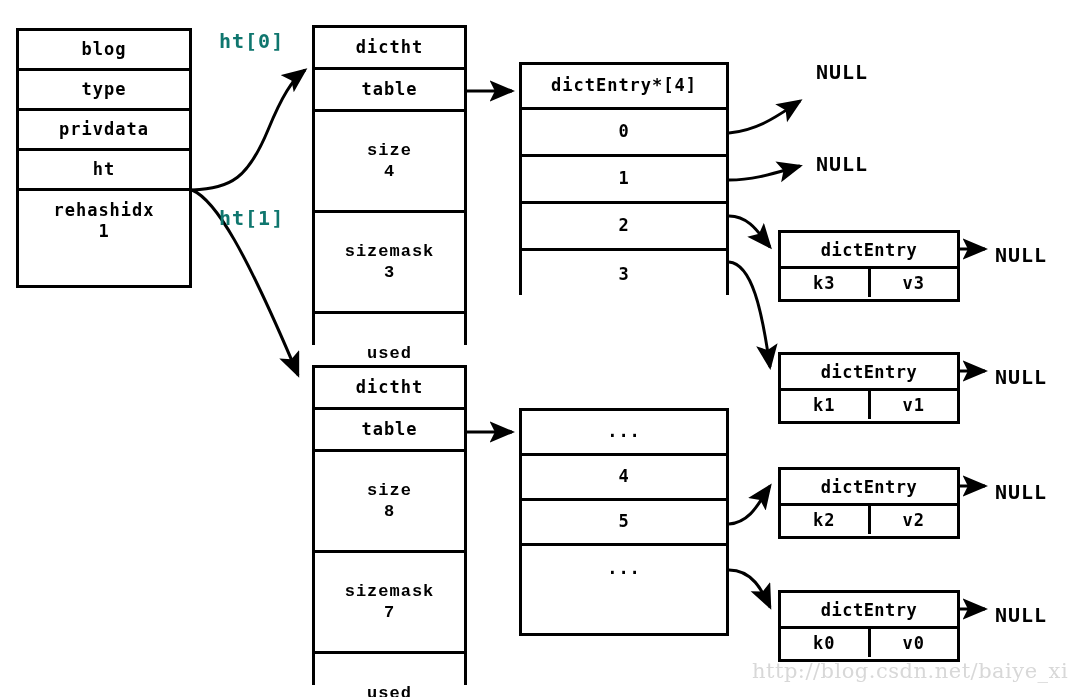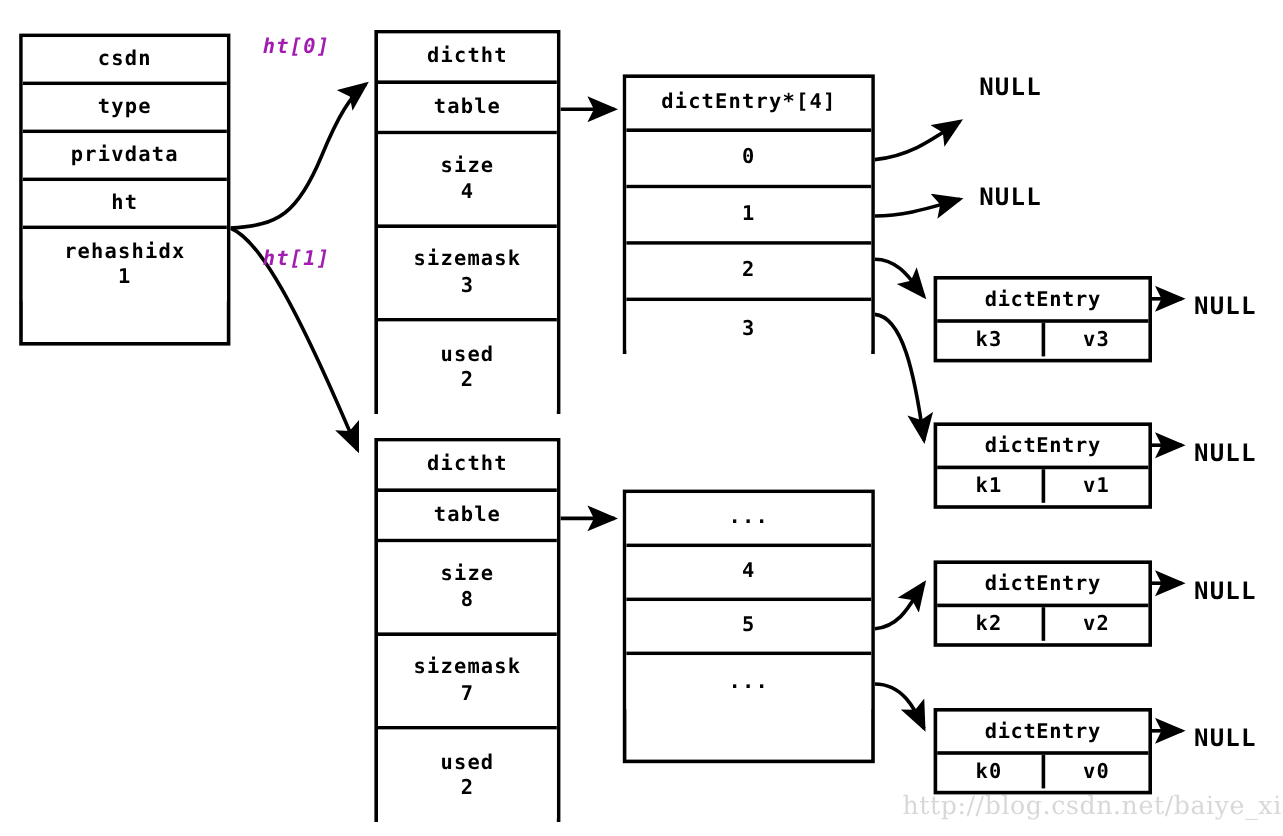--- a/index.html
+++ b/index.html
@@ -38,21 +38,21 @@
   #dict-box{left:16px;top:28px;width:176px;height:260px;}
   #dict-box .row{height:40px;}
   #dict-box .row.tall{height:60px;}
 
   
   .dictht{width:155px;}
   #dictht0-box{left:312px;top:25px;height:320px;}
   #dictht1-box{left:312px;top:365px;height:320px;}
   .dictht .row.h{height:42px;}
   .dictht .row.t{height:42px;}
-  .dictht .row.f{height:78px;}
+  .dictht .row.f{height:101px;font-family:Liberation Mono, monospace;}
 
   
   .bucket{width:210px;}
   #bucket0-box{left:519px;top:62px;height:233px;}
   #bucket1-box{left:519px;top:408px;height:228px;}
   .bucket .row.hd{height:45px;}
   .bucket .row.cell{height:47px;}
   #bucket1-box .row.cell{height:45px;}
 
   
@@ -75,22 +75,22 @@
   }
   #null-top0{left:816px;top:60px;}
   #null-top1{left:816px;top:152px;}
   #null-k3{left:995px;top:243px;}
   #null-k1{left:995px;top:365px;}
   #null-k2{left:995px;top:480px;}
   #null-k0{left:995px;top:603px;}
 
   .htlabel{
     position:absolute;
-    font-size:17px;font-weight:bold;letter-spacing:1px;color:#a21caf;
-    z-index:3;white-space:nowrap;font-style:italic;
+    font-size:20px;font-weight:bold;letter-spacing:1px;color:#0f766e;
+    z-index:3;white-space:nowrap;
   }
   #ht0-label{left:219px;top:29px;}
   #ht1-label{left:219px;top:206px;}
 
   #watermark{
     position:absolute;left:752px;top:659px;
     font-family:"DejaVu Serif","Liberation Serif",serif;
     font-size:21px;color:#d8d8d8;letter-spacing:0.5px;
     z-index:1;white-space:nowrap;
   }
@@ -155,21 +155,21 @@
     <g>
       <path d="M960,486 L985,486" fill="none" stroke="#000" stroke-width="3" marker-end="url(#ah)"></path>
     </g>
     <g>
       <path d="M960,609 L985,609" fill="none" stroke="#000" stroke-width="3" marker-end="url(#ah)"></path>
     </g>
   </svg>
 
   <div class="box" id="dict-box">
     <div class="row">
-      <span class="lbl">csdn</span>
+      <span class="lbl">blog</span>
     </div>
     <div class="row">
       <span class="lbl">type</span>
     </div>
     <div class="row">
       <span class="lbl">privdata</span>
     </div>
     <div class="row">
       <span class="lbl">ht</span>
     </div>

